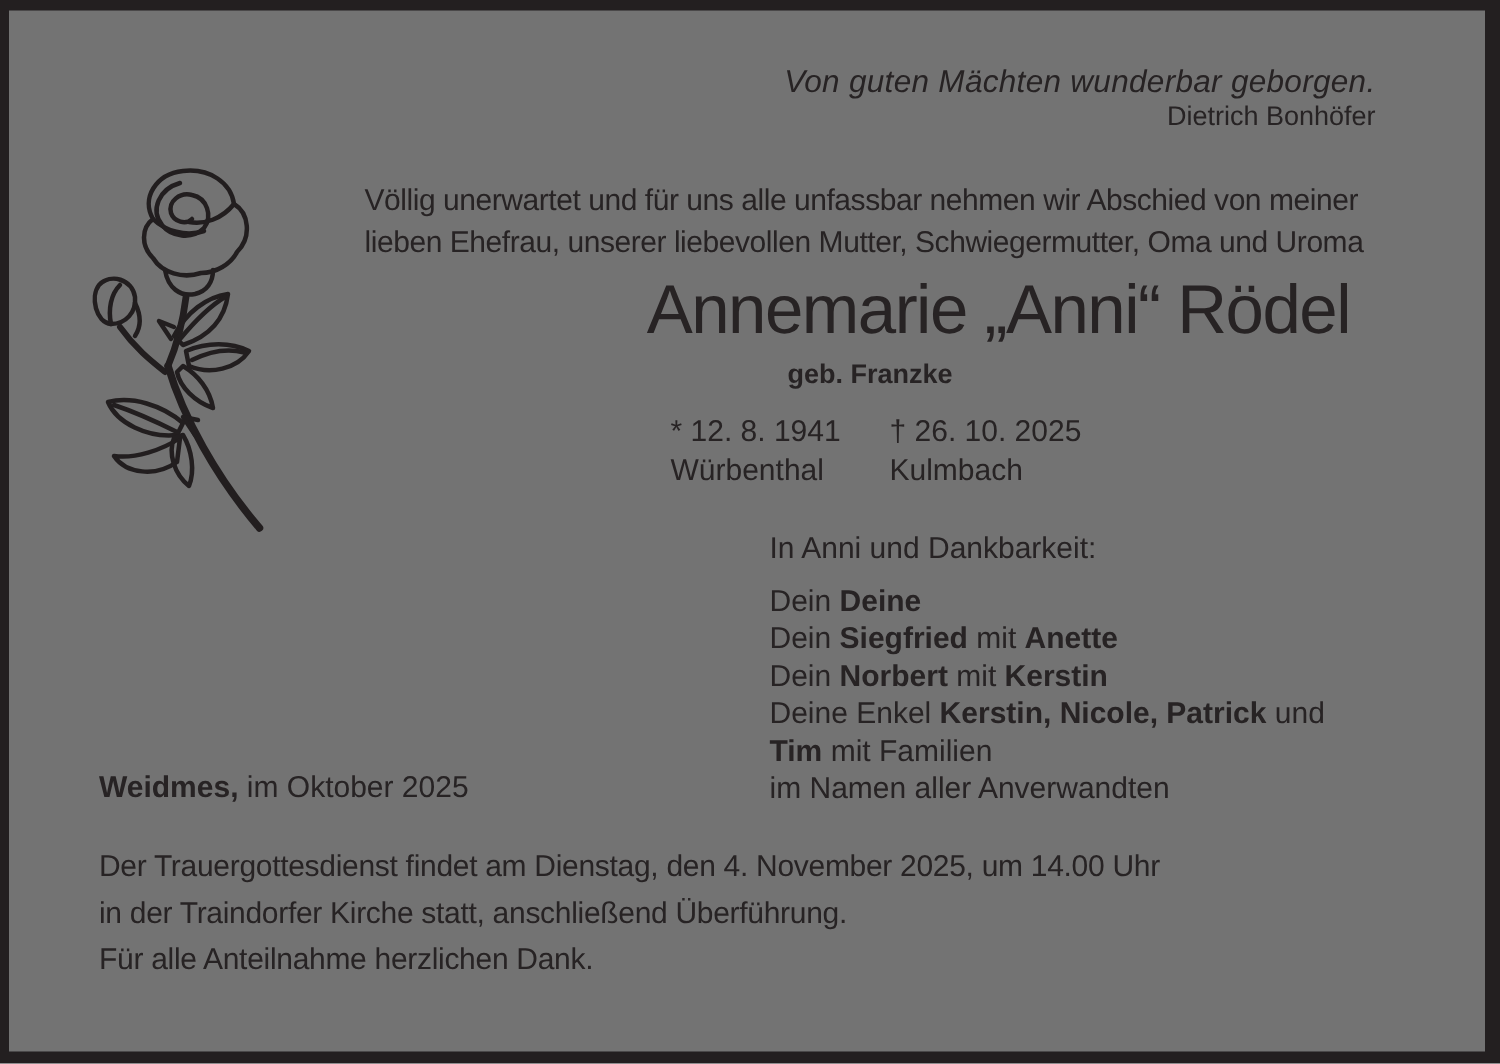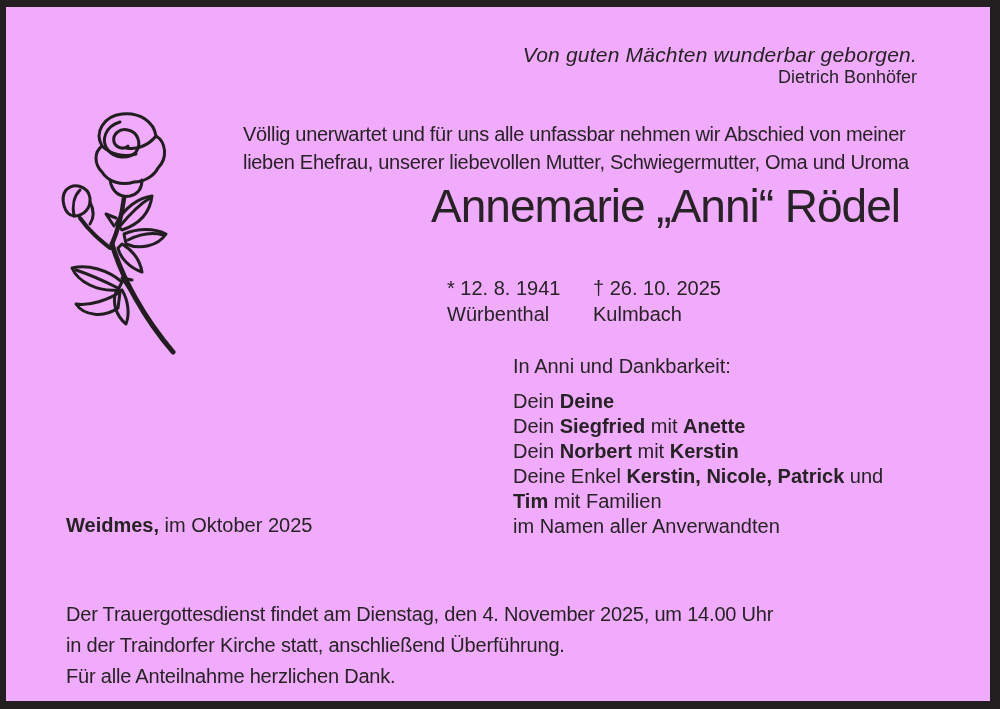--- a/index.html
+++ b/index.html
@@ -1,21 +1,21 @@
 <!DOCTYPE html>
 <html><head>
 <meta charset="utf-8">
 <style>
   html, body { margin: 0; padding: 0; background: #e8e8e8; }
   .page {
     position: relative;
     width: 1000px;
     height: 709px;
     box-sizing: border-box;
-    background: #f0abfc;
+    background: #737373;
     border-style: solid;
     border-color: #231f20;
     border-width: 7px 10px 8px 6px;
     font-family: "Liberation Sans", sans-serif;
     color: #272324;
     overflow: hidden;
   }
   .b { font-weight: bold; }
 
   .quote-block {
@@ -110,21 +110,20 @@
   }
 
   .notice {
     position: absolute;
     left: 60px;
     top: 556px;
     font-size: 20px;
     line-height: 31px;
     letter-spacing: -0.2px;
     white-space: nowrap;
-    margin-top: 36px;
   }
 </style>
 </head>
 <body>
 
 <div class="page">
 
   <div class="quote-block">
     <div class="quote-text">Von guten Mächten wunderbar geborgen.</div>
     <div class="quote-author">Dietrich Bonhöfer</div>
@@ -164,20 +163,21 @@
       <path d="M86,188 C92,198 94,212 90,222 C80,214 76,200 80,190 Z"></path>
     </g>
   </svg>
 
   <div class="intro">
     <div>Völlig unerwartet und für uns alle unfassbar nehmen wir Abschied von meiner</div>
     <div>lieben Ehefrau, unserer liebevollen Mutter, Schwiegermutter, Oma und Uroma</div>
   </div>
 
   <div class="name">Annemarie „Anni“ Rödel</div>
+  <div class="maiden">geb. Franzke</div>
 
   <div class="date-col birth">
     <div><span>*</span> <span>12. 8. 1941</span></div>
     <div>Würbenthal</div>
   </div>
 
   <div class="date-col death">
     <div><span>†</span> <span>26. 10. 2025</span></div>
     <div>Kulmbach</div>
   </div>

